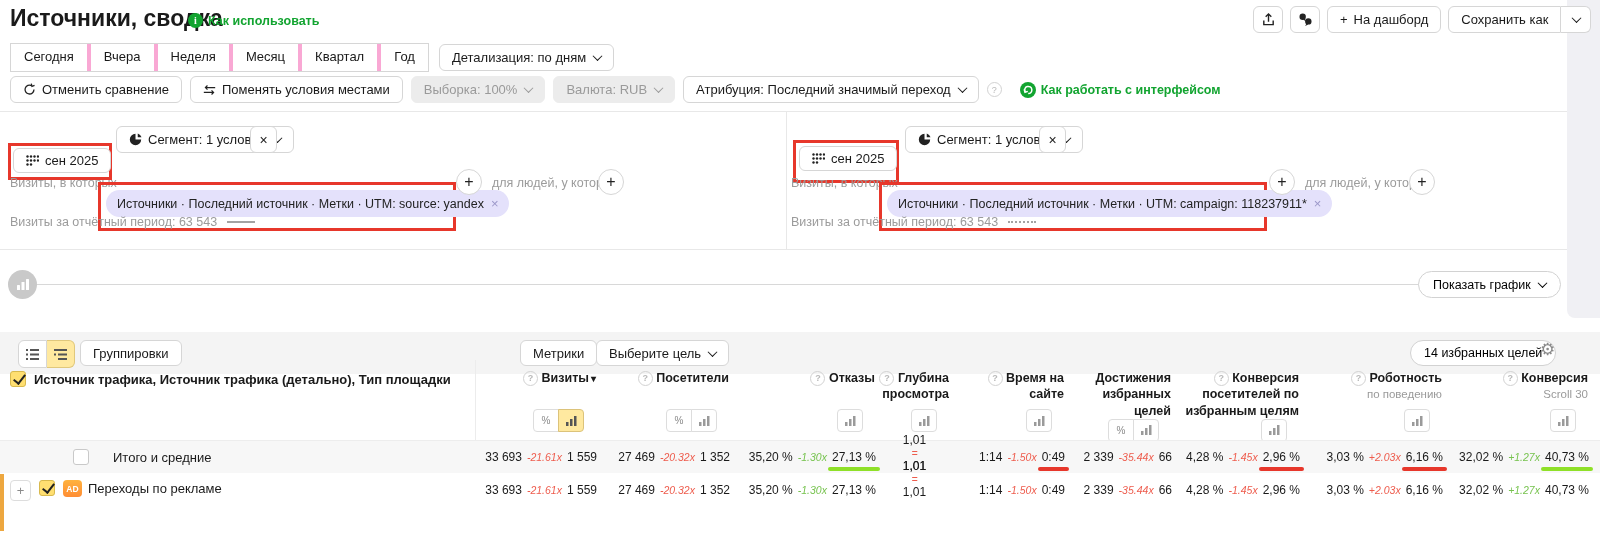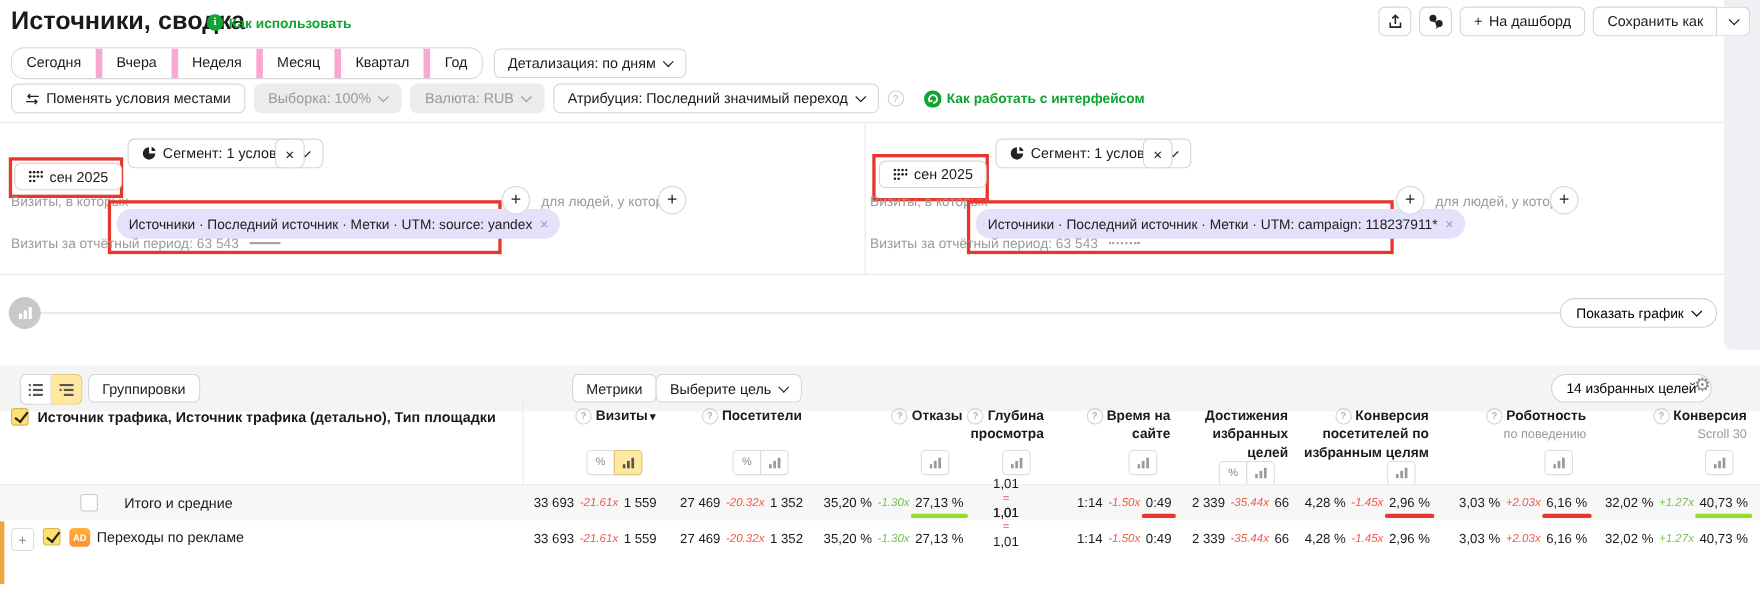--- a/index.html
+++ b/index.html
@@ -26,22 +26,22 @@
   .howto{position:absolute;left:188px;top:13px;display:flex;align-items:center;gap:5px;cursor:pointer;}
   .greenlink{color:#12a430;font-size:12.5px;font-weight:700;}
   .greendot{width:15px;height:15px;border-radius:50%;background:#12a430;color:#fff;display:inline-flex;
         align-items:center;justify-content:center;font-size:10px;font-weight:700;font-family:"Liberation Serif",serif;}
   .topbar-right{position:absolute;top:6px;left:1253px;display:flex;gap:7px;align-items:center;}
   .saveas-group{display:flex;align-items:center;}
   .saveas-group .main{border-radius:6px 0 0 6px;}
   .saveas-group .dd{border-radius:0 6px 6px 0;border-left:none;width:30px;justify-content:center;padding:0;}
 
   .tabs-row{position:absolute;left:10px;top:43px;display:flex;gap:10px;align-items:center;}
-  .segtabs{display:flex;border:1px solid #d6d6d6;border-radius:12px;overflow:hidden;height:27px;}
-  .segtab{padding:5px 13px;font-size:13px;border-left:6px solid #f9a8d4;cursor:pointer;background:#fff;}
+  .segtabs{display:flex;border:1px solid #d6d6d6;border-radius:0;overflow:hidden;height:27px;}
+  .segtab{padding:5px 13px;font-size:13px;border-left:4px solid #f9a8d4;cursor:pointer;background:#fff;}
   .segtab:first-child{border-left:none;}
 
   .filters-row{position:absolute;left:10px;top:76px;display:flex;gap:8px;align-items:center;}
 
   .hr{position:absolute;left:0;border-top:1px solid #e8e8e8;}
 
   
   .segments{position:absolute;left:0;top:112px;width:1567px;height:137px;display:flex;}
   .segpanel{position:relative;width:786px;height:100%;}
   .segpanel.right{flex:1;border-left:1px solid #e8e8e8;}
@@ -182,20 +182,29 @@
     </div>
     <button class="btn">
       <span>Детализация: по дням</span>
       <span class="chev"></span>
     </button>
   </div>
 
   <div class="filters-row">
     <button class="btn">
       <span>
+        <svg width="13" height="13" viewBox="0 0 16 16">
+            <path d="M13.5 8 A5.5 5.5 0 1 1 10.6 3.2" fill="none" stroke="#222" stroke-width="1.6"></path>
+            <path d="M10.2 0.8 L11 4.2 L14.2 3" fill="none" stroke="#222" stroke-width="1.6"></path>
+          </svg>
+      </span>
+      <span>Отменить сравнение</span>
+    </button>
+    <button class="btn">
+      <span>
         <svg width="13" height="12" viewBox="0 0 16 14">
             <path d="M15 4 H3 M5.5 1.5 L3 4 L5.5 6.5" fill="none" stroke="#222" stroke-width="1.5"></path>
             <path d="M1 10 H13 M10.5 7.5 L13 10 L10.5 12.5" fill="none" stroke="#222" stroke-width="1.5"></path>
           </svg>
       </span>
       <span>Поменять условия местами</span>
     </button>
     <button class="btn gray">
       <span>Выборка: 100%</span>
       <span class="chev"></span>

